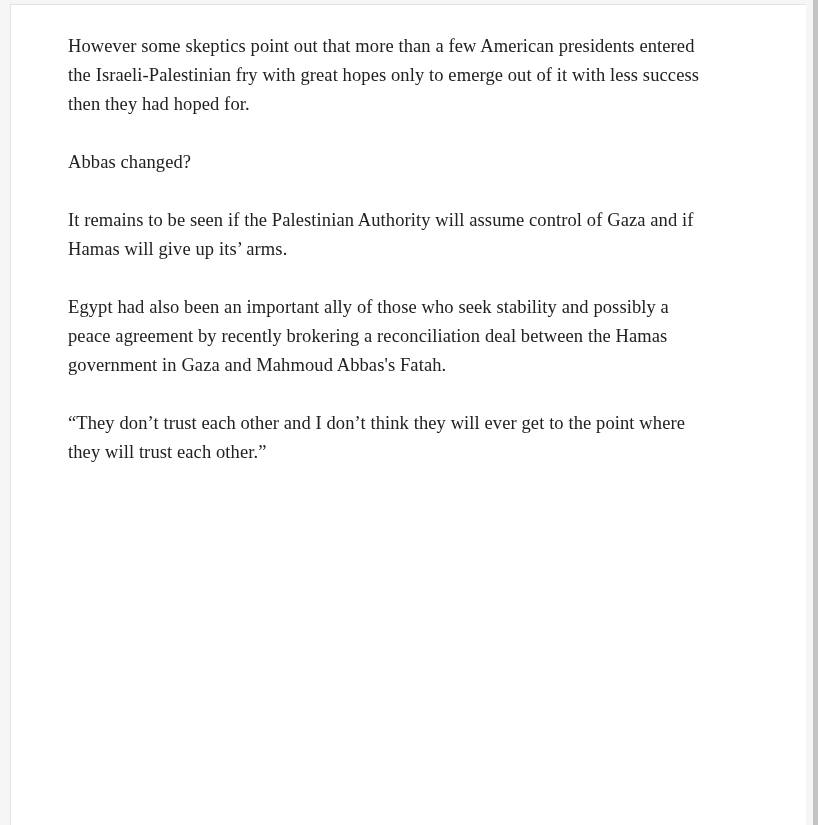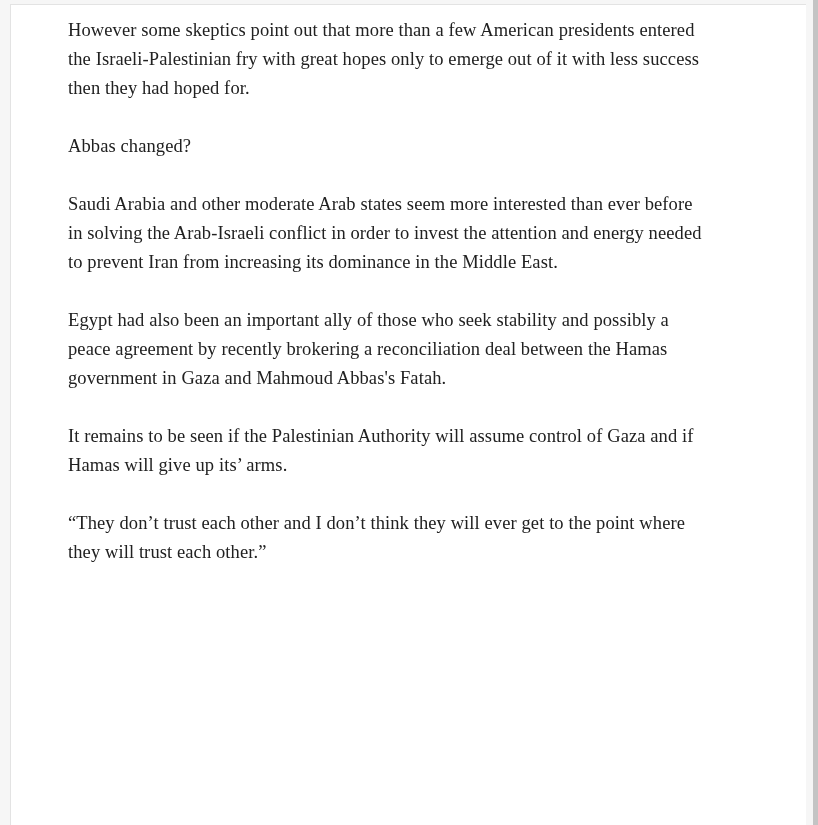--- a/index.html
+++ b/index.html
@@ -24,21 +24,21 @@
   }
   .content-panel {
     position: absolute;
     left: 10px;
     top: 4px;
     right: 12px;
     bottom: 0;
     background: var(--content-bg);
     border-left: 1px solid var(--border-color);
     border-top: 1px solid var(--border-color);
-    padding: 11px 48px 14px 57px;
+    padding: 27px 48px 14px 57px;
   }
   .article p {
     margin: 0 0 29px 0;
     font-family: "Liberation Serif", "DejaVu Serif", serif;
     font-size: 18.5px;
     line-height: 29px;
     color: var(--text-color);
     white-space: pre-line;
     letter-spacing: 0.1px;
   }
@@ -54,26 +54,23 @@
 </style>
 </head>
 <body>
 
 <div class="content-panel">
   <main class="article">
     <p>However some skeptics point out that more than a few American presidents entered
 the Israeli-Palestinian fry with great hopes only to emerge out of it with less success
 then they had hoped for.</p>
     <p>Abbas changed?</p>
-    <p>Saudi Arabia and other moderate Arab states seem more interested than ever before
-in solving the Arab-Israeli conflict in order to invest the attention and energy needed
-to prevent Iran from increasing its dominance in the Middle East.</p>
+    <p>It remains to be seen if the Palestinian Authority will assume control of Gaza and if
+Hamas will give up its’ arms.</p>
     <p>Egypt had also been an important ally of those who seek stability and possibly a
 peace agreement by recently brokering a reconciliation deal between the Hamas
 government in Gaza and Mahmoud Abbas's Fatah.</p>
-    <p>It remains to be seen if the Palestinian Authority will assume control of Gaza and if
-Hamas will give up its’ arms.</p>
     <p>“They don’t trust each other and I don’t think they will ever get to the point where
 they will trust each other.”</p>
   </main>
 </div>
 
 <div class="scrollbar-track"></div>
 
 </body></html>

